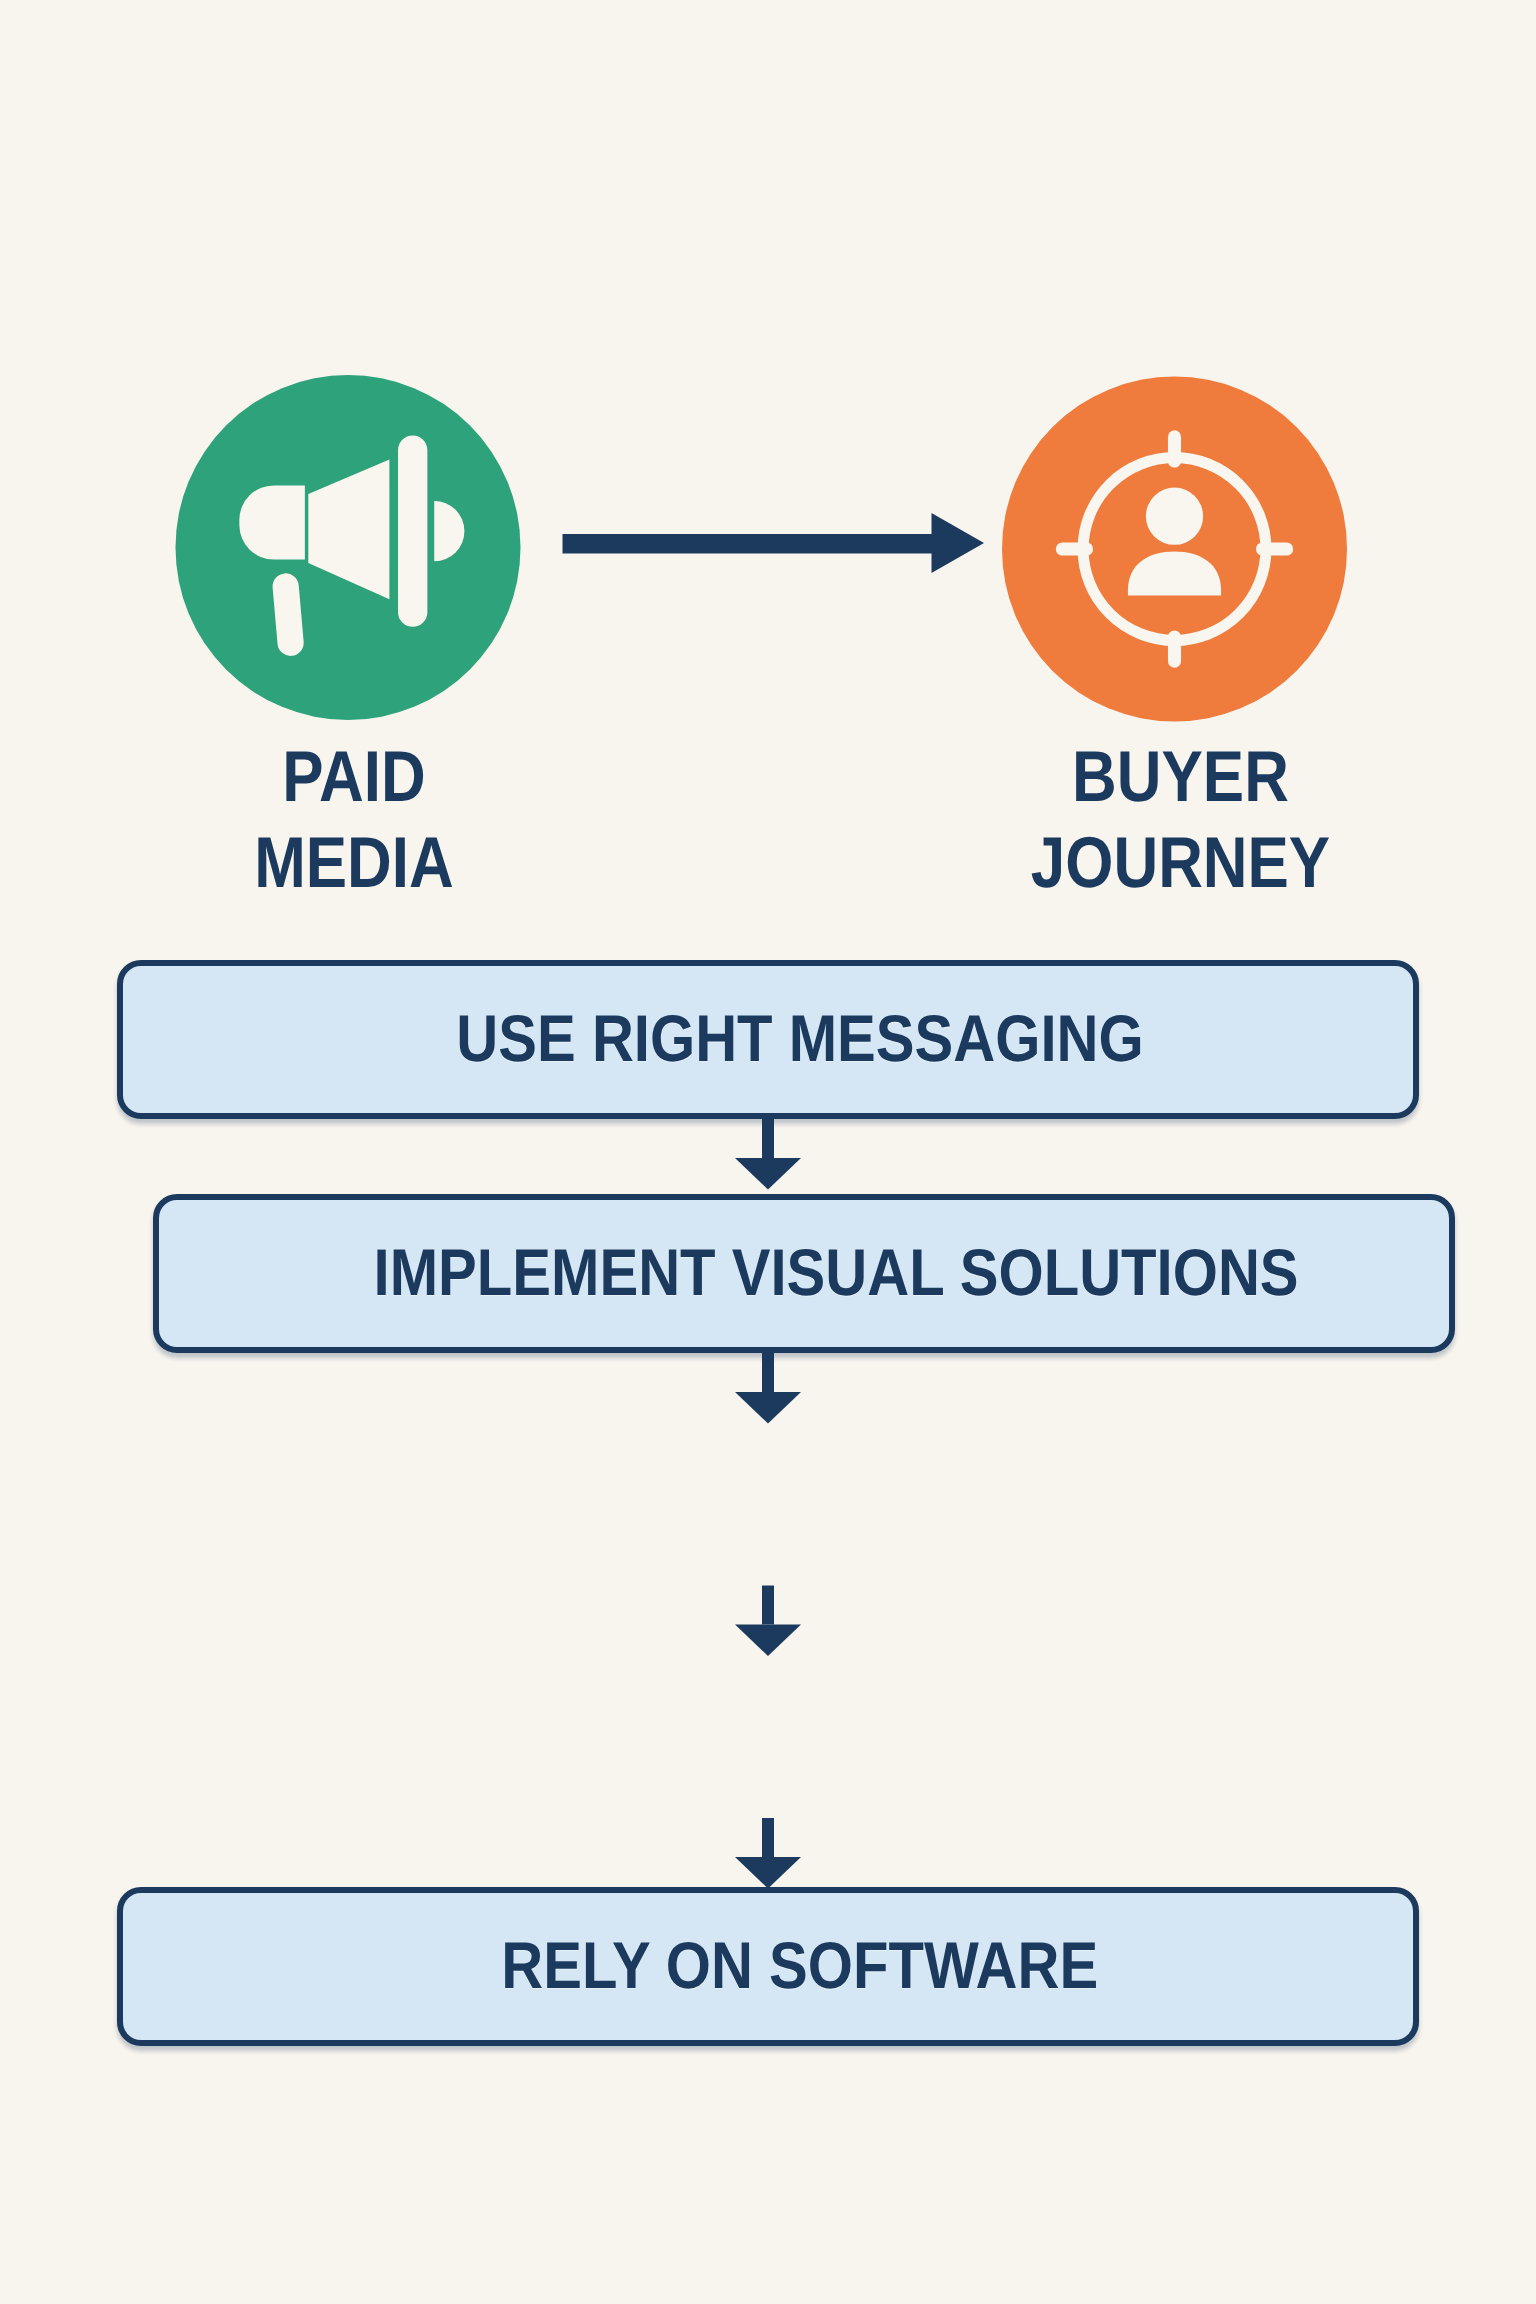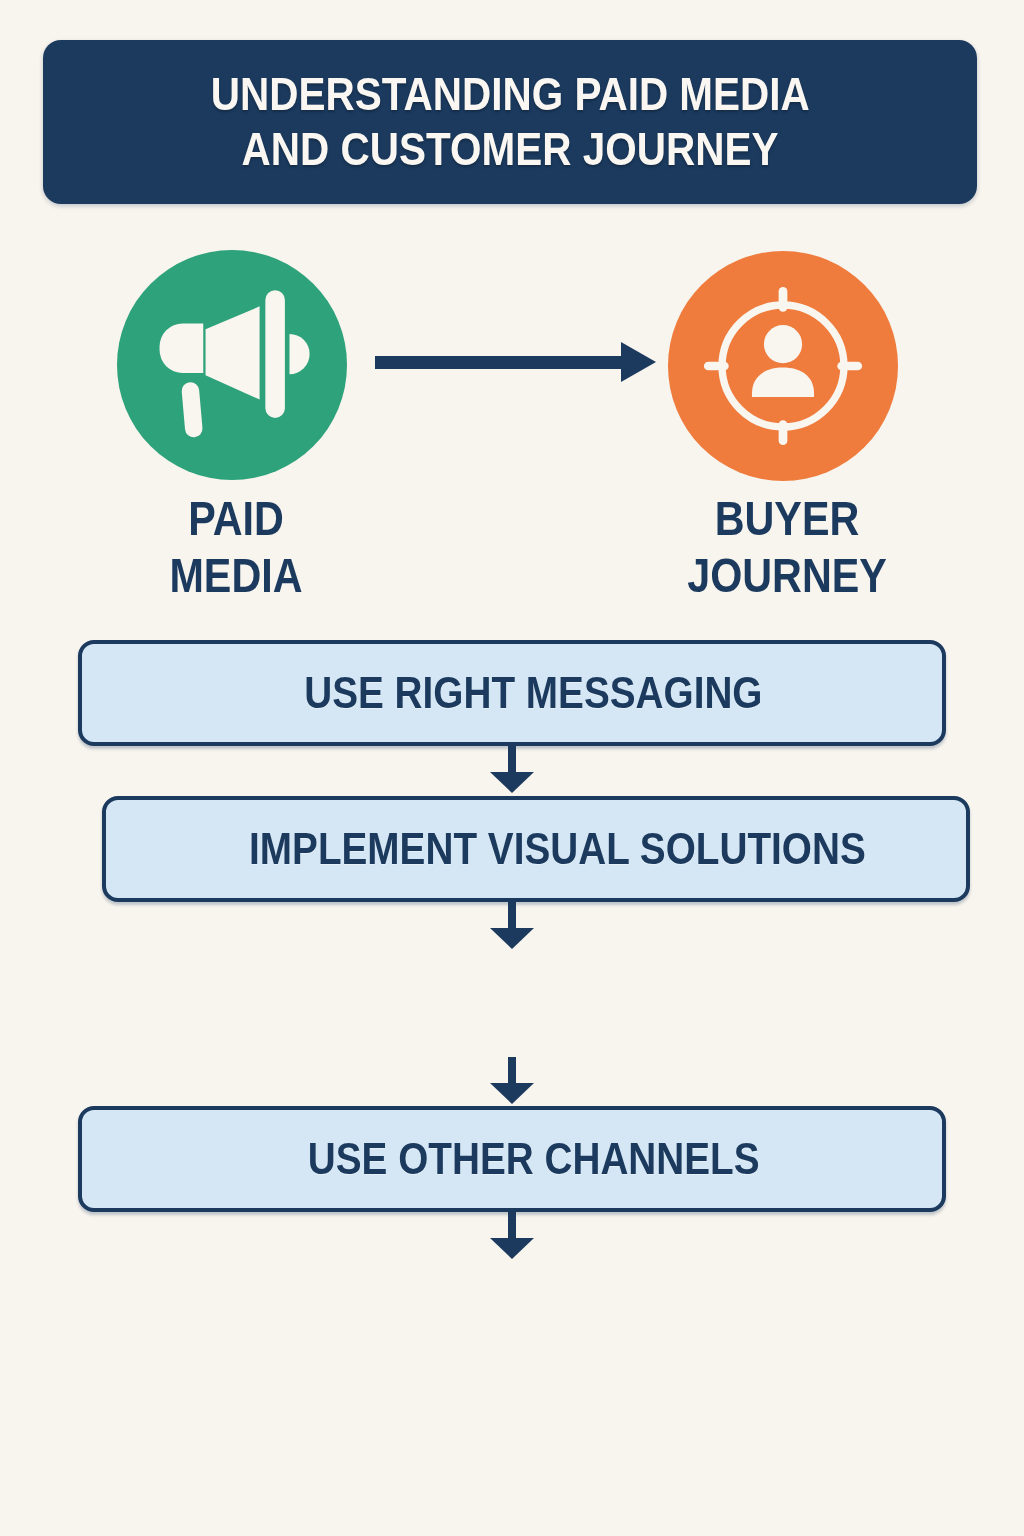--- a/index.html
+++ b/index.html
@@ -81,24 +81,20 @@
     width:0;height:0;margin:0 auto;
     border-left:22px solid transparent;border-right:22px solid transparent;
     border-top:21px solid var(--navy);
   }
 </style>
 </head>
 <body>
 
 <div class="canvas">
 
-  <header class="title-banner">
-    <div class="title-line">UNDERSTANDING PAID MEDIA</div>
-    <div class="title-line">AND CUSTOMER JOURNEY</div>
-  </header>
 
   <div class="circle green">
     <svg viewBox="0 0 100 100" aria-hidden="true">
       <g fill="#F9F5EF">
         <path d="M37.5,32 h-9 a10,10 0 0 0 -10,10 v1.5 a10,10 0 0 0 10,10 h9 z"></path>
         <polygon points="38.5,34.5 62,24.5 62,65 38.5,54.5"></polygon>
         <rect x="64.5" y="17.5" width="8.5" height="55.5" rx="4.25"></rect>
         <path d="M75,36.5 a8.75,8.75 0 0 1 0,17.5 z"></path>
         <rect x="27.8" y="57.5" width="7.6" height="24" rx="3.8" transform="rotate(-5 31.6 57.5)"></rect>
       </g>
@@ -149,22 +145,22 @@
   <div class="down-arrow conn-2">
     <div class="stem"></div>
     <div class="head"></div>
   </div>
 
   <div class="down-arrow conn-3">
     <div class="stem"></div>
     <div class="head"></div>
   </div>
 
-  <div class="step-box step-4">
-    <span>USE OTHER CHANNELS</span>
-  </div>
   <div class="down-arrow conn-4">
     <div class="stem"></div>
     <div class="head"></div>
   </div>
 
+  <div class="step-box step-5">
+    <span>RELY ON SOFTWARE</span>
+  </div>
 
 </div>
 
 </body></html>

